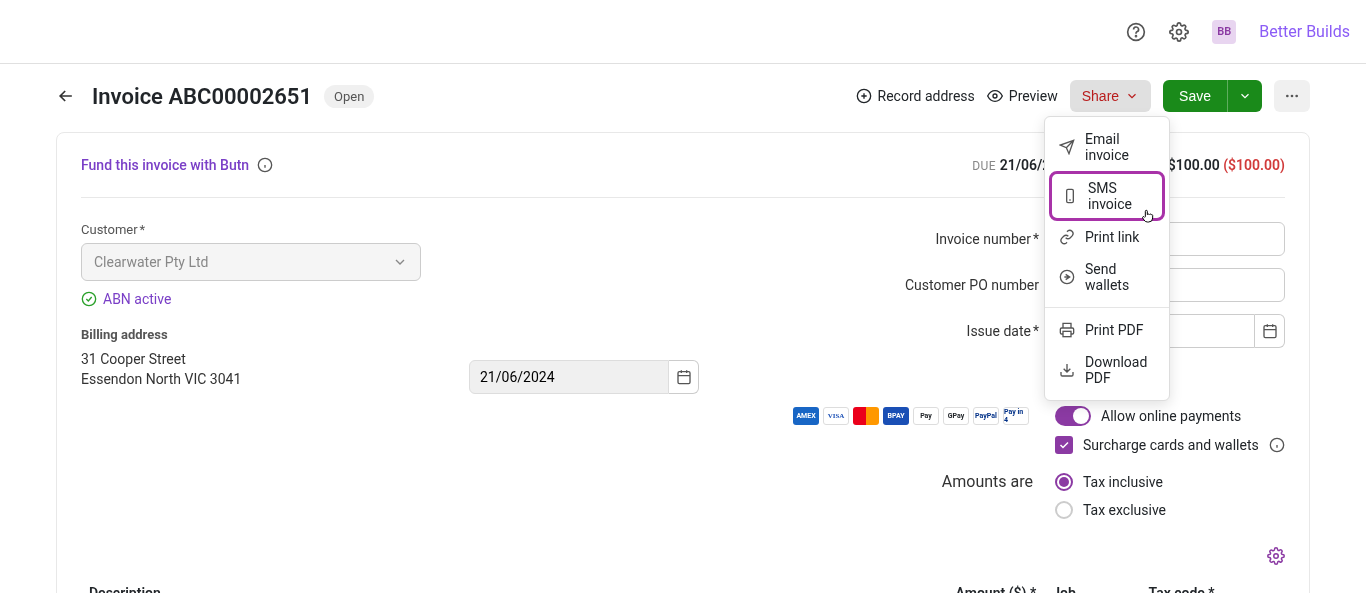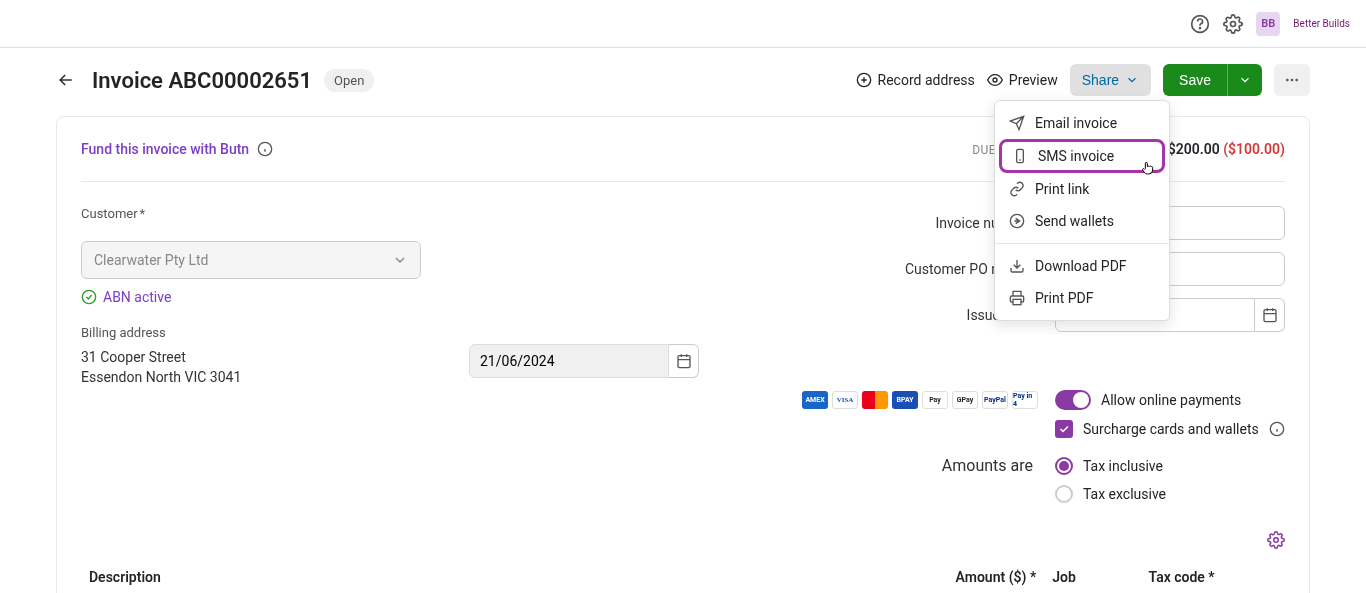--- a/index.html
+++ b/index.html
@@ -1,68 +1,68 @@
 <!DOCTYPE html>
 <html><head>
 <meta charset="utf-8">
 <style>
 * { box-sizing: border-box; margin: 0; padding: 0; }
 body { font-family: -apple-system, BlinkMacSystemFont, "Segoe UI", Roboto, sans-serif; font-size: 14px; color: #212529; background: #fff; }
-.top-bar { height: 48px; border-bottom: 1px solid #e0e0e0; display: flex; align-items: center; justify-content: flex-end; padding: 0 16px; gap: 13px; }
+.top-bar { height: 64px; border-bottom: 1px solid #e0e0e0; display: flex; align-items: center; justify-content: flex-end; padding: 0 16px; gap: 23px; }
 .top-bar .icon-btn { width: 20px; height: 20px; cursor: pointer; display: flex; align-items: center; justify-content: center; color: #555; }
 .avatar-badge { width: 24px; height: 24px; background: #e8d5f0; color: #8b3aa3; display: flex; align-items: center; justify-content: center; font-size: 11px; font-weight: 600; border-radius: 4px; }
-.user-name { font-size: 10px; color: #701a75; }
+.user-name { font-size: 16px; color: #8b5cf6; }
 .main { padding: 16px 56px 24px 56px; }
 .title-row { display: flex; align-items: center; gap: 12px; margin-bottom: 20px; position: relative; }
 .back-arrow { width: 20px; height: 20px; cursor: pointer; color: #333; }
 .page-title { font-size: 22px; font-weight: 600; margin-left: 4px; }
 .status-badge { background: #f0f0f0; color: #555; font-size: 13px; padding: 4px 10px; border-radius: 12px; }
 .title-actions { margin-left: auto; display: flex; align-items: center; gap: 12px; }
 .text-action { display: flex; align-items: center; gap: 6px; cursor: pointer; color: #212529; font-size: 14px; }
 .text-action svg { width: 16px; height: 16px; }
-.share-btn { background: #e0e0e0; border: none; padding: 8px 12px; border-radius: 6px; display: flex; align-items: center; gap: 6px; cursor: pointer; font-size: 14px; color: #0369a1; }
+.share-btn { background: #e0e0e0; border: none; padding: 8px 12px; border-radius: 6px; display: flex; align-items: center; gap: 6px; cursor: pointer; font-size: 14px; color: #b91c1c; }
 .save-btn { background: #1a8a1a; color: #fff; border: none; padding: 8px 16px; border-radius: 6px 0 0 6px; cursor: pointer; font-size: 14px; font-weight: 500; }
 .save-dd { background: #1a8a1a; color: #fff; border: none; border-left: 1px solid rgba(255,255,255,0.3); padding: 8px 10px; border-radius: 0 6px 6px 0; cursor: pointer; }
 .save-group { display: flex; }
 .more-btn { background: #f0f0f0; border: none; padding: 8px 10px; border-radius: 6px; cursor: pointer; color: #555; }
-.dropdown { position: absolute; top: 36px; right: 140px; width: 176px; background: #fff; border: 1px solid #ddd; border-radius: 6px; box-shadow: 0 4px 14px rgba(0,0,0,0.12); z-index: 100; padding: 6px 0; }
+.dropdown { position: absolute; top: 36px; right: 140px; width: 126px; background: #fff; border: 1px solid #ddd; border-radius: 6px; box-shadow: 0 4px 14px rgba(0,0,0,0.12); z-index: 100; padding: 6px 0; }
 .dropdown-item { padding: 8px 14px; display: flex; align-items: center; gap: 10px; cursor: pointer; font-size: 14px; color: #212529; }
 .dropdown-item.highlighted { border: 3px solid #a832a8; border-radius: 8px; margin: 0 4px; padding: 6px 10px; position: relative; }
 .dropdown-item svg { width: 16px; height: 16px; color: #555; flex-shrink: 0; }
 .dropdown-sep { height: 1px; background: #e5e5e5; margin: 6px 0; }
 .cursor-hand { position: absolute; right: 6px; bottom: -6px; width: 18px; height: 18px; z-index: 101; }
 .card { background: #fff; border: 1px solid #e8e8e8; border-radius: 8px; padding: 24px; }
 .fund-row { display: flex; align-items: center; gap: 8px; margin-bottom: 8px; }
 .fund-link { color: #7a3fc7; font-weight: 500; cursor: pointer; }
 .info-icon { width: 16px; height: 16px; color: #555; }
 .summary-right { display: flex; gap: 24px; margin-left: auto; font-size: 14px; align-items: center; }
 .summary-right .lbl { color: #888; font-size: 12px; letter-spacing: 0.5px; }
 .summary-right .val { font-weight: 600; }
 .summary-right .paren { color: #d13a3a; font-weight: 600; }
 .divider { height: 1px; background: #e8e8e8; margin: 24px 0; }
 .form-grid { display: flex; gap: 48px; }
 .form-col-left { flex: 0 0 340px; }
 .form-col-right { flex: 1; }
-.field-label { font-size: 13px; color: #555; margin-bottom: 20px; display: block; }
+.field-label { font-size: 13px; color: #555; margin-bottom: 6px; display: block; }
 .req::after { content: "*"; margin-left: 2px; }
 .select-box { border: 1px solid #ccc; border-radius: 6px; padding: 10px 12px; display: flex; align-items: center; justify-content: space-between; background: #f5f5f5; color: #333; cursor: pointer; }
 .select-box.disabled { background: #f5f5f5; color: #888; }
 .abn-active { display: flex; align-items: center; gap: 6px; color: #7a3fc7; margin-top: 10px; font-size: 14px; cursor: pointer; }
 .abn-active svg { color: #2aa02a; width: 16px; height: 16px; }
-.bill-addr-lbl { font-size: 13px; color: #555; margin-top: 20px; margin-bottom: 8px; }
+.bill-addr-lbl { font-size: 13px; color: #555; margin-top: 20px; margin-bottom: 8px; font-weight: bold; }
 .bill-addr { color: #333; line-height: 1.4; font-size: 14px; }
 .right-row { display: flex; align-items: center; margin-bottom: 12px; }
 .right-row .rlabel { flex: 1; text-align: right; padding-right: 16px; font-size: 14px; color: #333; }
 .right-row .rlabel .req::after { content: "*"; }
 .right-row .rinput { width: 230px; border: 1px solid #ccc; border-radius: 6px; padding: 8px 10px; font-size: 14px; font-family: inherit; }
 .right-row .rinput.readonly { background: #f0f0f0; border-color: #ddd; }
 .date-group { display: flex; gap: 0; width: 230px; }
 .date-group .rinput { border-radius: 6px 0 0 6px; flex: 1; }
 .date-btn { border: 1px solid #ccc; border-left: none; border-radius: 0 6px 6px 0; width: 36px; display: flex; align-items: center; justify-content: center; cursor: pointer; background: #fff; }
-.pay-icons { display: flex; gap: 4px; align-items: flex-end; margin-left: auto; margin-right: 5px; }
+.pay-icons { display: flex; gap: 4px; align-items: flex-end; margin-left: auto; margin-right: 14px; }
 .pay-icons span { display: inline-flex; align-items: center; justify-content: center; width: 26px; height: 18px; border: 1px solid #ddd; border-radius: 3px; font-size: 7px; font-weight: 700; background: #fff; }
 .pay-icons .amex { background: #1866c5; color: #fff; border: none; }
 .pay-icons .visa { color: #1a4fb5; font-family: Liberation Serif, serif; }
 .pay-icons .mc { background: linear-gradient(90deg,#eb001b 50%,#ff9800 50%); border: none; }
 .pay-icons .bpay { background: #1a4fb5; color: #fff; border: none; }
 .pay-icons .apay { }
 .pay-icons .gpay { }
 .pay-icons .paypal { color: #003087; }
 .pay-icons .payin4 { color: #003087; }
 .toggle { width: 36px; height: 20px; background: #8b3aa3; border-radius: 10px; position: relative; cursor: pointer; }
@@ -174,46 +174,46 @@
         <div class="dropdown-item">
           <svg viewBox="0 0 24 24" fill="none" stroke="currentColor" stroke-width="2">
               <circle cx="12" cy="12" r="10"></circle>
               <path d="M8 12h8M10 8l6 4-6 4"></path>
             </svg>
           <span>Send wallets</span>
         </div>
         <div class="dropdown-sep"></div>
         <div class="dropdown-item">
           <svg viewBox="0 0 24 24" fill="none" stroke="currentColor" stroke-width="2">
-              <path d="M21 15v4a2 2 0 0 1-2 2H5a2 2 0 0 1-2-2v-4M7 10l5 5 5-5M12 15V3"></path>
-            </svg>
-          <span>Download PDF</span>
-        </div>
-        <div class="dropdown-item">
-          <svg viewBox="0 0 24 24" fill="none" stroke="currentColor" stroke-width="2">
               <path d="M6 9V2h12v7M6 18H4a2 2 0 0 1-2-2v-5a2 2 0 0 1 2-2h16a2 2 0 0 1 2 2v5a2 2 0 0 1-2 2h-2"></path>
               <rect x="6" y="14" width="12" height="8"></rect>
             </svg>
           <span>Print PDF</span>
+        </div>
+        <div class="dropdown-item">
+          <svg viewBox="0 0 24 24" fill="none" stroke="currentColor" stroke-width="2">
+              <path d="M21 15v4a2 2 0 0 1-2 2H5a2 2 0 0 1-2-2v-4M7 10l5 5 5-5M12 15V3"></path>
+            </svg>
+          <span>Download PDF</span>
         </div>
       </div>
     </div>
   </div>
 
   <div class="card">
     <div class="fund-row">
       <span class="fund-link">Fund this invoice with Butn</span>
       <svg class="info-icon" viewBox="0 0 24 24" fill="none" stroke="currentColor" stroke-width="2">
           <circle cx="12" cy="12" r="10"></circle>
           <path d="M12 16v-4M12 8h.01"></path>
         </svg>
       <div class="summary-right">
         <div><span class="lbl">DUE</span> <span class="val">21/06/2024</span></div>
         <div style="color:#ddd">|</div>
-        <div><span class="lbl">TOTAL</span> <span class="val">$200.00</span> <span class="paren">($100.00)</span></div>
+        <div><span class="lbl">TOTAL</span> <span class="val">$100.00</span> <span class="paren">($100.00)</span></div>
       </div>
     </div>
 
     <div class="divider"></div>
 
     <div class="form-grid">
       <div class="form-col-left">
         <label class="field-label req">Customer</label>
         <div class="select-box disabled">
           <span>Clearwater Pty Ltd</span>

